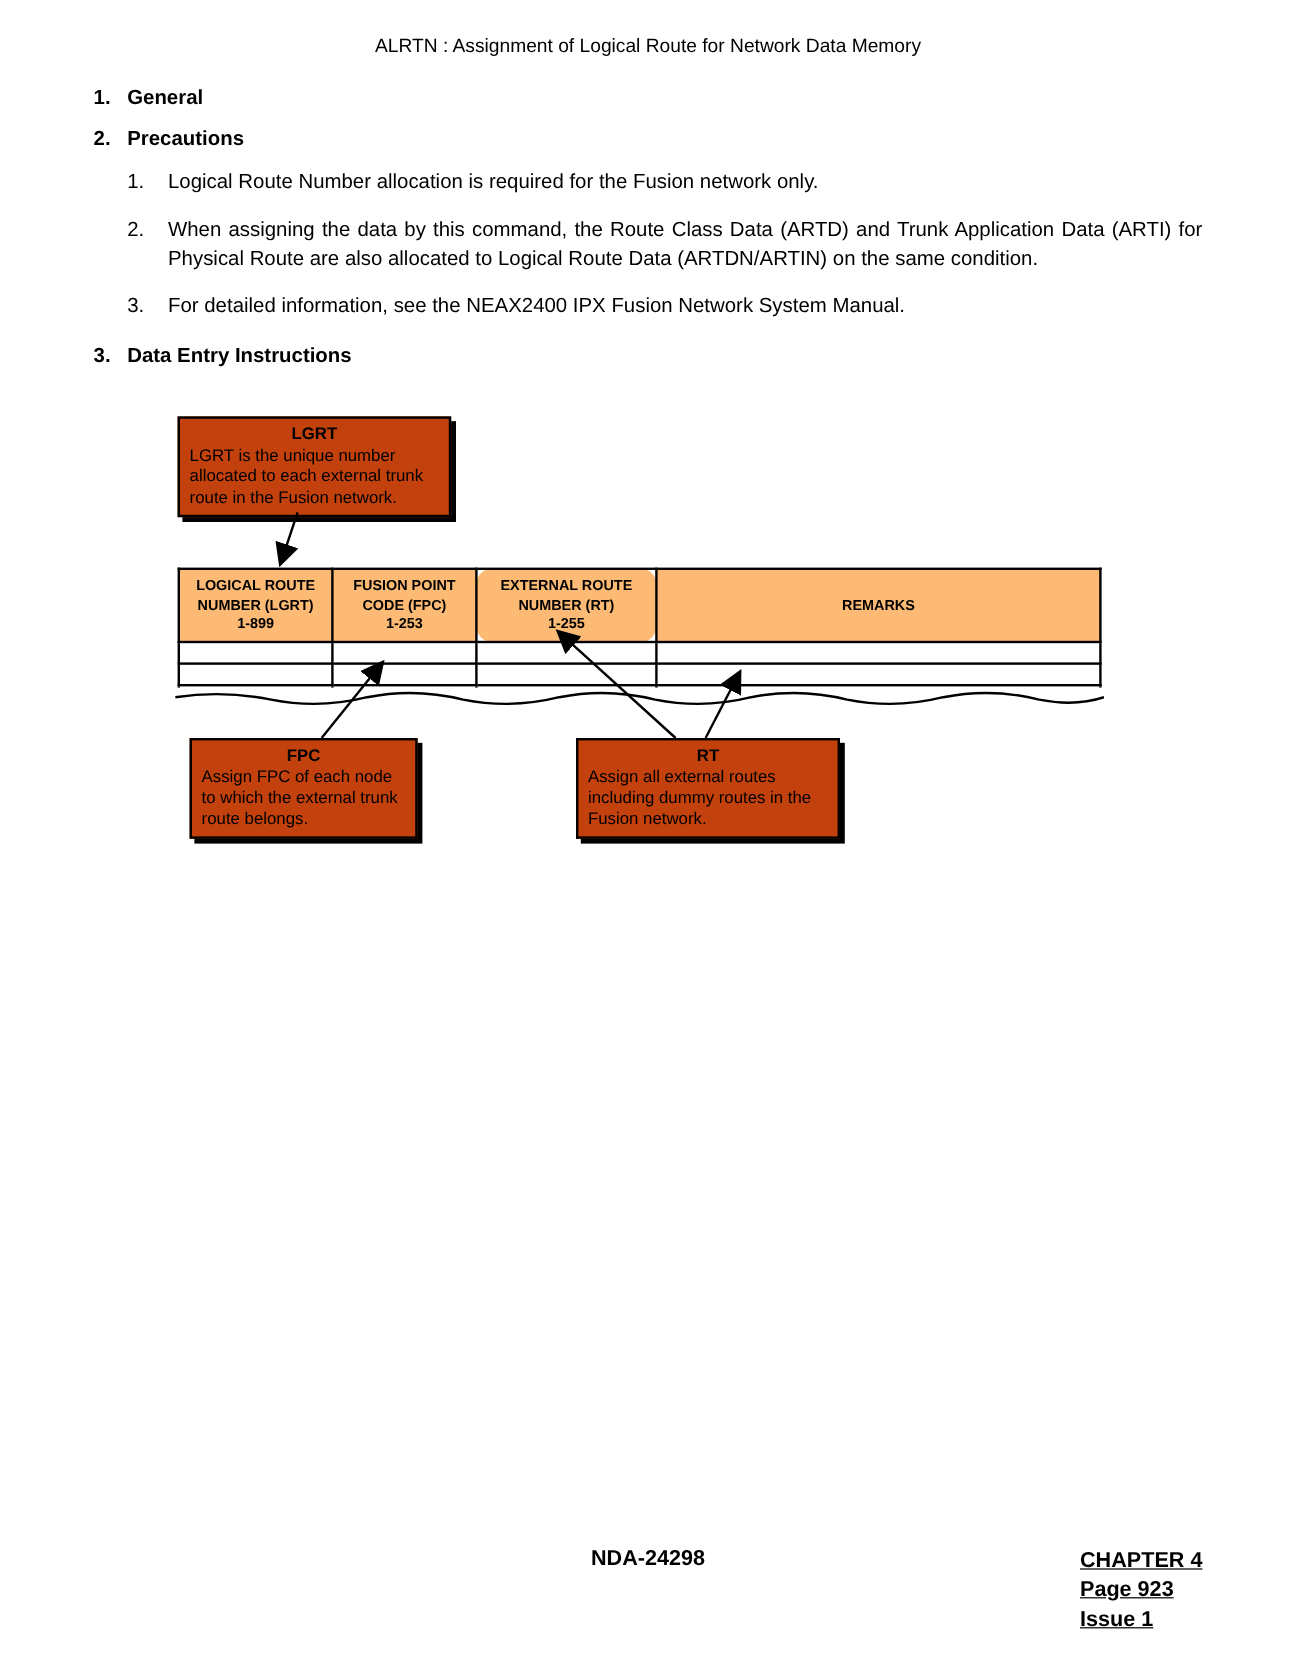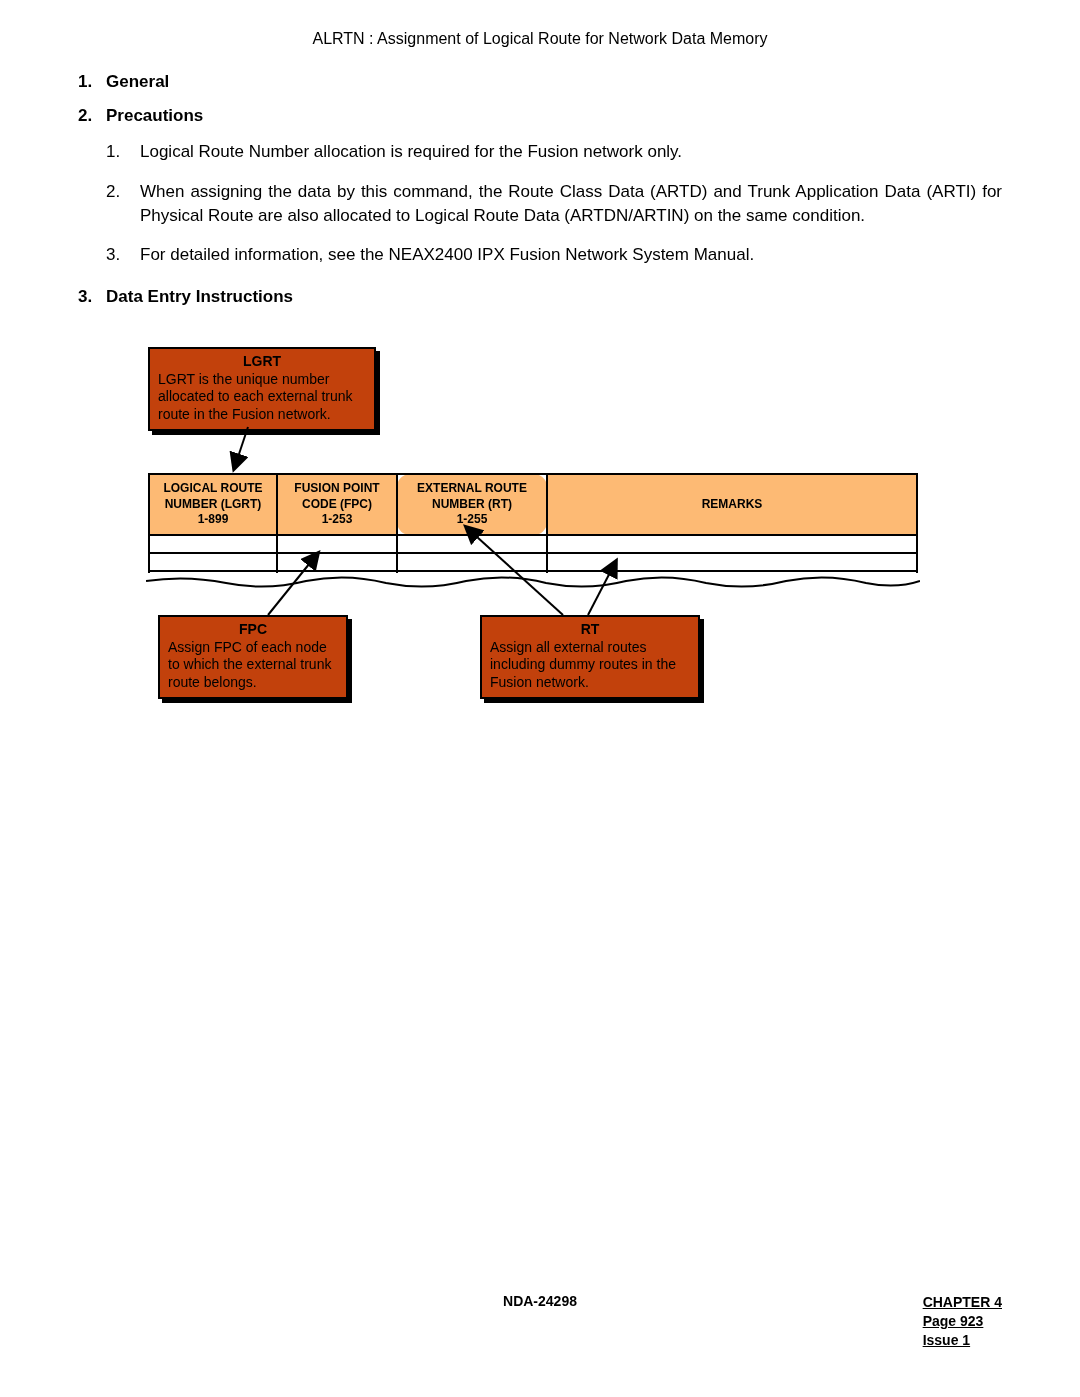--- a/index.html
+++ b/index.html
@@ -122,21 +122,21 @@
     width: 774px;
     height: 22px;
     background: #fff;
   }
   .footer {
     position: absolute;
     bottom: 88px;
     left: 78px;
     right: 78px;
     font-weight: bold;
-    font-size: 14px;
+    font-size: 18px;
   }
   .footer-center {
     text-align: center;
   }
   .footer-right {
     position: absolute;
     right: 0;
     top: 0;
     text-align: left;
     line-height: 1.35;

